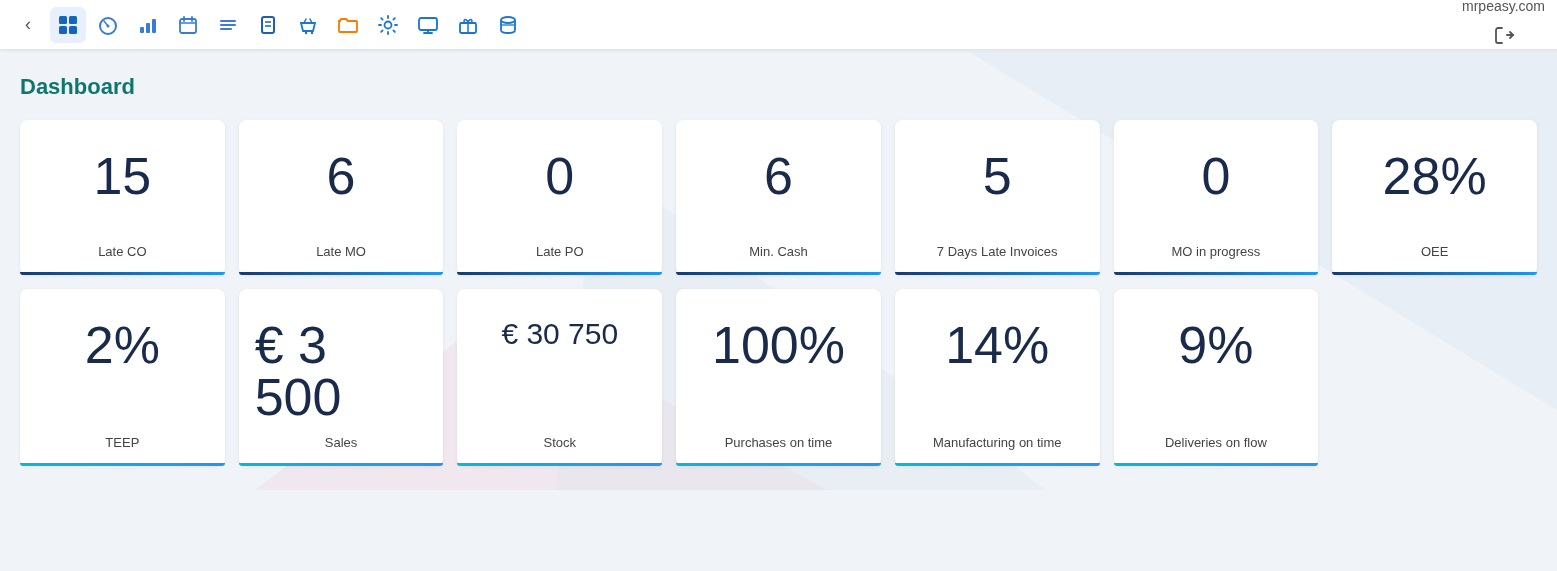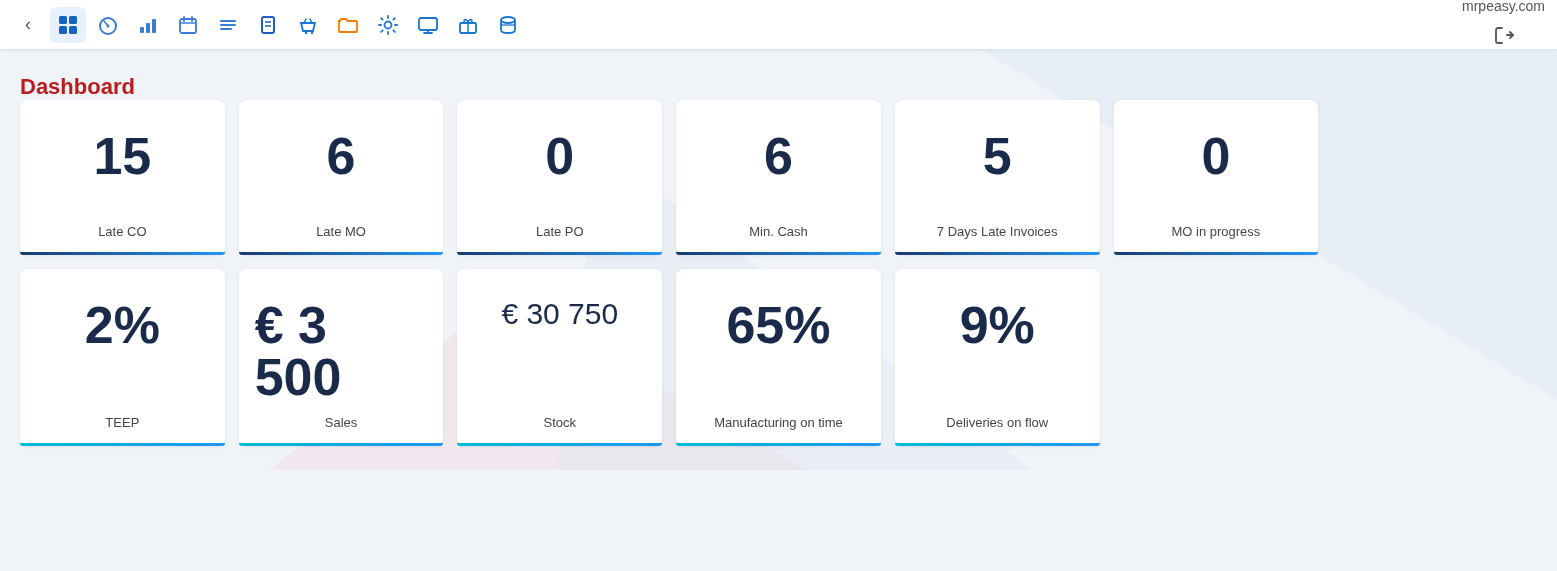--- a/index.html
+++ b/index.html
@@ -80,21 +80,22 @@
     }
     .bg-decoration svg {
       position: absolute;
       top: 0; left: 0;
       width: 100%; height: 100%;
     }
 
     .page-title {
       font-size: 22px;
       font-weight: 700;
-      color: #b91c1c;
+      color: #0f766e;
+      margin-bottom: 20px;
       position: relative;
     }
 
     
     .dashboard-grid {
       display: grid;
       grid-template-columns: repeat(7, 1fr);
       gap: 14px;
       position: relative;
     }
@@ -119,21 +120,21 @@
       left: 0;
       right: 0;
       height: 3px;
       border-radius: 0 0 8px 8px;
     }
     .metric-card.blue-line::after { background: linear-gradient(to right, #1a3a6e, #2196f3); }
     .metric-card.teal-line::after { background: linear-gradient(to right, #00bcd4, #2196f3); }
 
     .metric-value {
       font-size: 52px;
-      font-weight: 700;
+      font-weight: 400;
       color: #1a2a4a;
       line-height: 1;
       margin-top: 10px;
     }
     .metric-value.medium {
       font-size: 30px;
       font-weight: 400;
     }
 
     .metric-label {
@@ -298,39 +299,47 @@
         <div class="metric-label">Min. Cash</div>
       </div>
       <div class="metric-card blue-line">
         <div class="metric-value">5</div>
         <div class="metric-label">7 Days Late Invoices</div>
       </div>
       <div class="metric-card blue-line">
         <div class="metric-value">0</div>
         <div class="metric-label">MO in progress</div>
       </div>
+      <div class="metric-card blue-line">
+        <div class="metric-value">28%</div>
+        <div class="metric-label">OEE</div>
+      </div>
     </div>
 
   <div style="height: 14px;"></div>
 
   <div class="dashboard-grid row2" id="row2-grid">
       <div class="metric-card teal-line">
         <div class="metric-value">2%</div>
         <div class="metric-label">TEEP</div>
       </div>
       <div class="metric-card teal-line">
         <div class="metric-value">€ 3 500</div>
         <div class="metric-label">Sales</div>
       </div>
       <div class="metric-card teal-line">
         <div class="metric-value medium">€ 30 750</div>
         <div class="metric-label">Stock</div>
       </div>
       <div class="metric-card teal-line">
-        <div class="metric-value">65%</div>
+        <div class="metric-value">100%</div>
+        <div class="metric-label">Purchases on time</div>
+      </div>
+      <div class="metric-card teal-line">
+        <div class="metric-value">14%</div>
         <div class="metric-label">Manufacturing on time</div>
       </div>
       <div class="metric-card teal-line">
         <div class="metric-value">9%</div>
         <div class="metric-label">Deliveries on flow</div>
       </div>
     </div>
 </div>
 
 </body></html>

